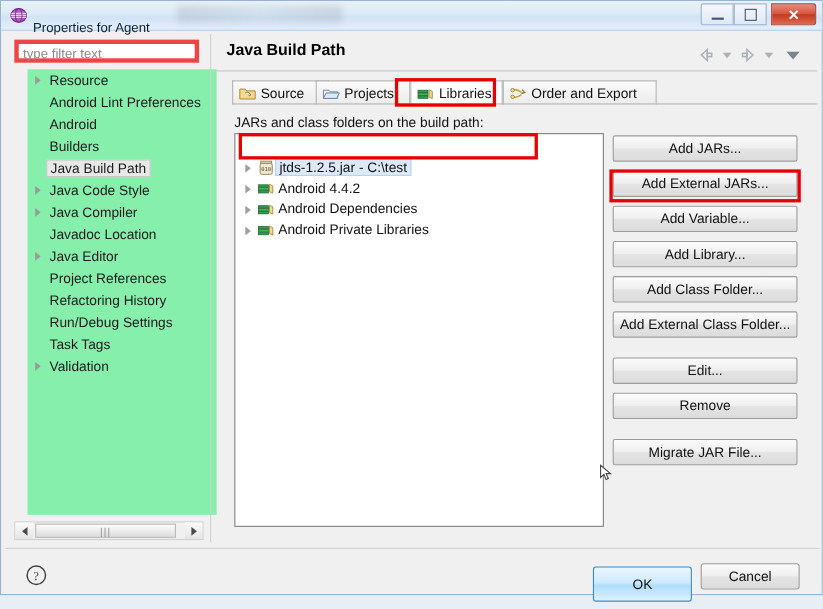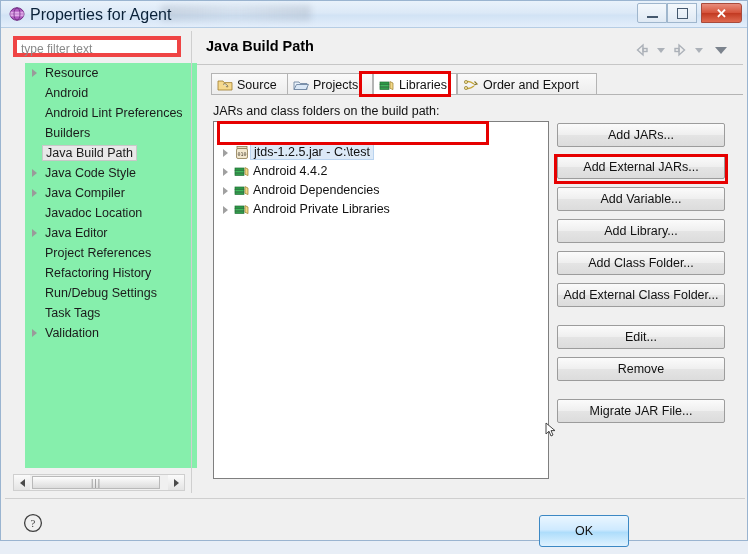--- a/index.html
+++ b/index.html
@@ -27,22 +27,22 @@
   #titlebar{
     position:absolute;left:0;top:0;width:746px;height:27px;
     background:linear-gradient(to bottom,#e9f2fb 0%,#dce9f7 45%,#d2e3f5 55%,#e3eefb 100%);
     border-bottom:1px solid #b6cde4;
     box-sizing:border-box;
   }
   #title-icon{
     position:absolute;left:8px;top:5px;width:16px;height:16px;
   }
   #title-text{
-    position:absolute;left:29px;top:5px;
-    font-size:16px;color:#0b2239;
+    position:absolute;left:29px;top:17px;
+    font-size:12px;color:#0b2239;
     white-space:nowrap;
   }
   #title-blur{
     position:absolute;left:160px;top:4px;width:150px;height:16px;
     background:linear-gradient(to right,rgba(150,160,175,.30),rgba(150,160,175,.12),rgba(150,160,175,.30));
     filter:blur(3px);border-radius:3px;
   }
   .wbtn{position:absolute;top:2px;height:20px;border:1px solid #9fb6cd;box-sizing:border-box;}
   #btn-min{left:636px;width:30px;border-radius:2px 0 0 2px;
      background:linear-gradient(to bottom,#f4f8fc,#dfe9f4);}
@@ -176,24 +176,24 @@
   </div>
 
   <div id="filterbox">type filter text</div>
 
   <div id="tree">
     <div class="tree-row">
       <span class="arrow"></span>
       <span class="lbl">Resource</span>
     </div>
     <div class="tree-row">
+      <span class="lbl">Android Lint Preferences</span>
+    </div>
+    <div class="tree-row">
       <span class="lbl">Android</span>
-    </div>
-    <div class="tree-row">
-      <span class="lbl">Android Lint Preferences</span>
     </div>
     <div class="tree-row">
       <span class="lbl">Builders</span>
     </div>
     <div class="tree-row sel">
       <span class="lbl">Java Build Path</span>
     </div>
     <div class="tree-row">
       <span class="arrow"></span>
       <span class="lbl">Java Code Style</span>
@@ -364,13 +364,14 @@
   <svg id="cursor" viewBox="0 0 12 16">
     <path d="M1 1 L1 12 L4 9.2 L6 14 L8 13 L6 8.6 L10 8.6 Z" fill="#fff" stroke="#444" stroke-width="1"></path>
   </svg>
 
   <div id="botrule"></div>
   <svg id="help-icon" viewBox="0 0 20 20">
     <circle cx="10" cy="10" r="8.4" fill="none" stroke="#3f3f3f" stroke-width="1.3"></circle>
     <text x="10" y="14.4" font-size="11" text-anchor="middle" fill="#3f3f3f" font-family="Liberation Serif, serif">?</text>
   </svg>
   <div id="ok-btn">OK</div>
+  <div id="cancel-btn">Cancel</div>
 </div>
 
 </body></html>

